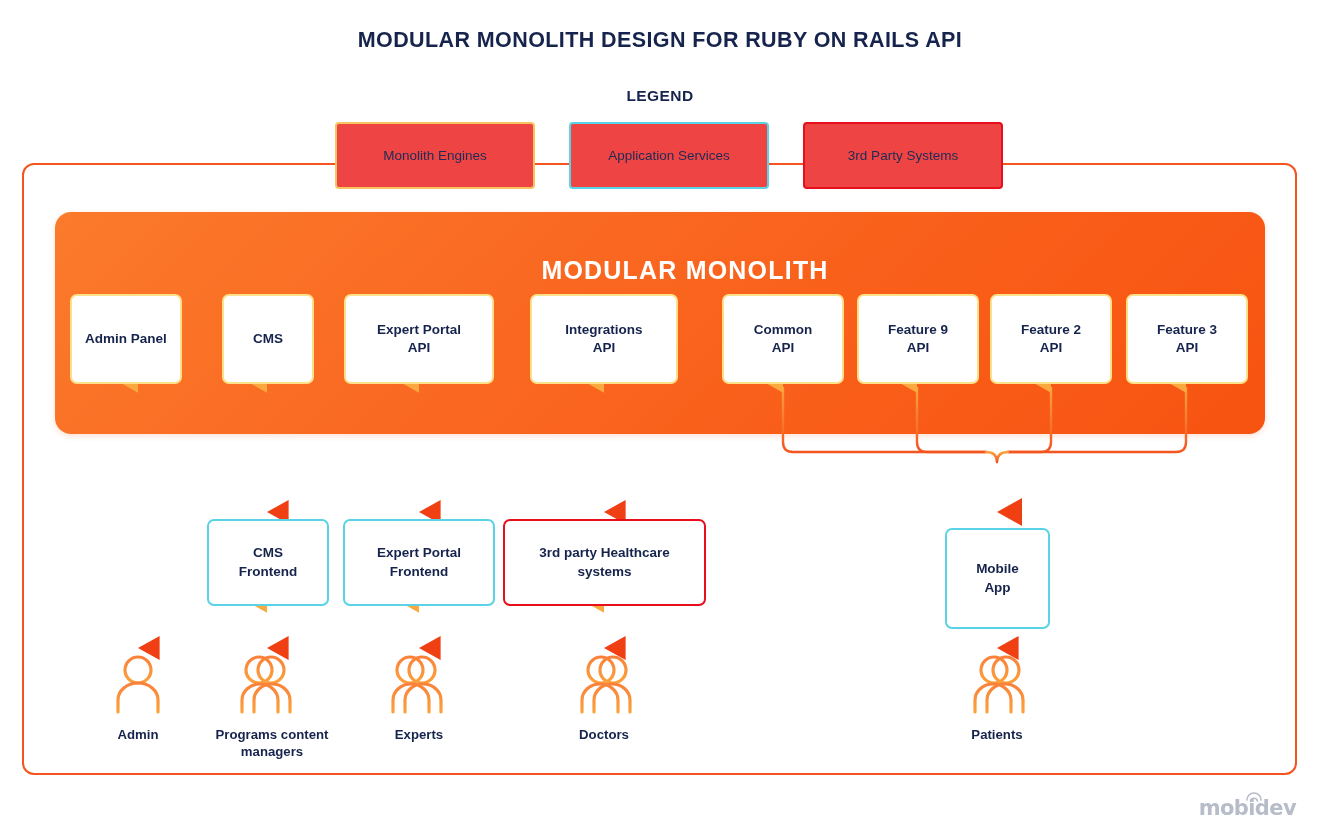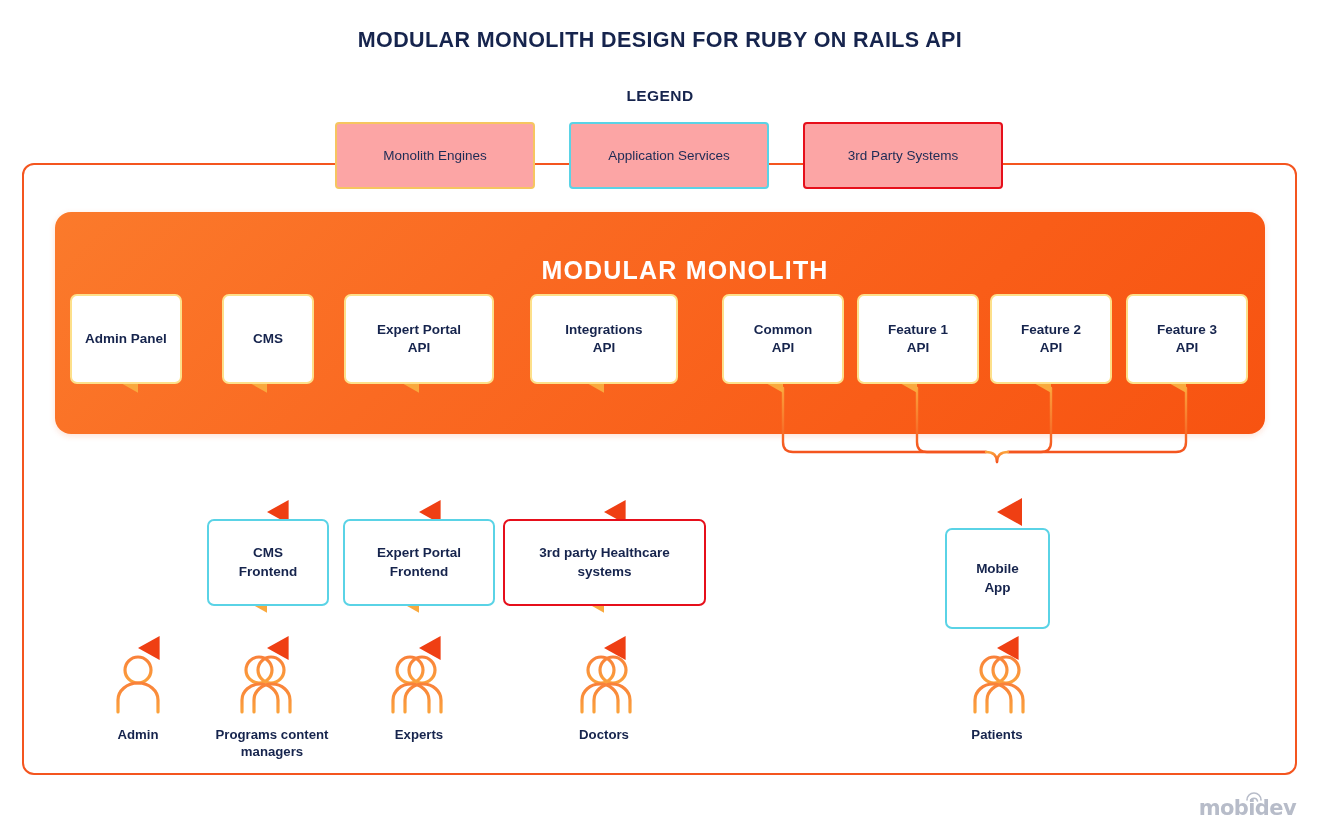--- a/index.html
+++ b/index.html
@@ -28,21 +28,21 @@
     position:absolute; left:0; top:87px; width:1320px;
     text-align:center; font-size:15.5px; font-weight:bold;
     letter-spacing:.4px; color:#16244d;
   }
   .legend-row{
     position:absolute; left:335px; top:122px;
     display:flex; align-items:stretch; z-index:6;
   }
   .legend-box{
     width:200px; height:67px;
-    background:#fca5a5;
+    background:#ef4444;
     border:2.2px solid #f6c560;
     border-radius:4px;
     display:flex; align-items:center; justify-content:center;
     font-size:13.5px; color:#1d2b55;
   }
   .legend-box.svc{ border-color:#5ad3e6; }
   .legend-box.third{ border-color:#e60f1b; }
   .legend-gap{ width:34px; }
 
   
@@ -231,21 +231,21 @@
       <span>Integrations</span><br><span>API</span>
     </span>
   </div>
   <div class="mod-card" style="left:722px; top:294px; width:122px; height:90px;">
     <span>
       <span>Common</span><br><span>API</span>
     </span>
   </div>
   <div class="mod-card" style="left:857px; top:294px; width:122px; height:90px;">
     <span>
-      <span>Feature 1</span><br><span>API</span>
+      <span>Feature 9</span><br><span>API</span>
     </span>
   </div>
   <div class="mod-card" style="left:990px; top:294px; width:122px; height:90px;">
     <span>
       <span>Feature 2</span><br><span>API</span>
     </span>
   </div>
   <div class="mod-card" style="left:1126px;top:294px; width:122px; height:90px;">
     <span>
       <span>Feature 3</span><br><span>API</span>

